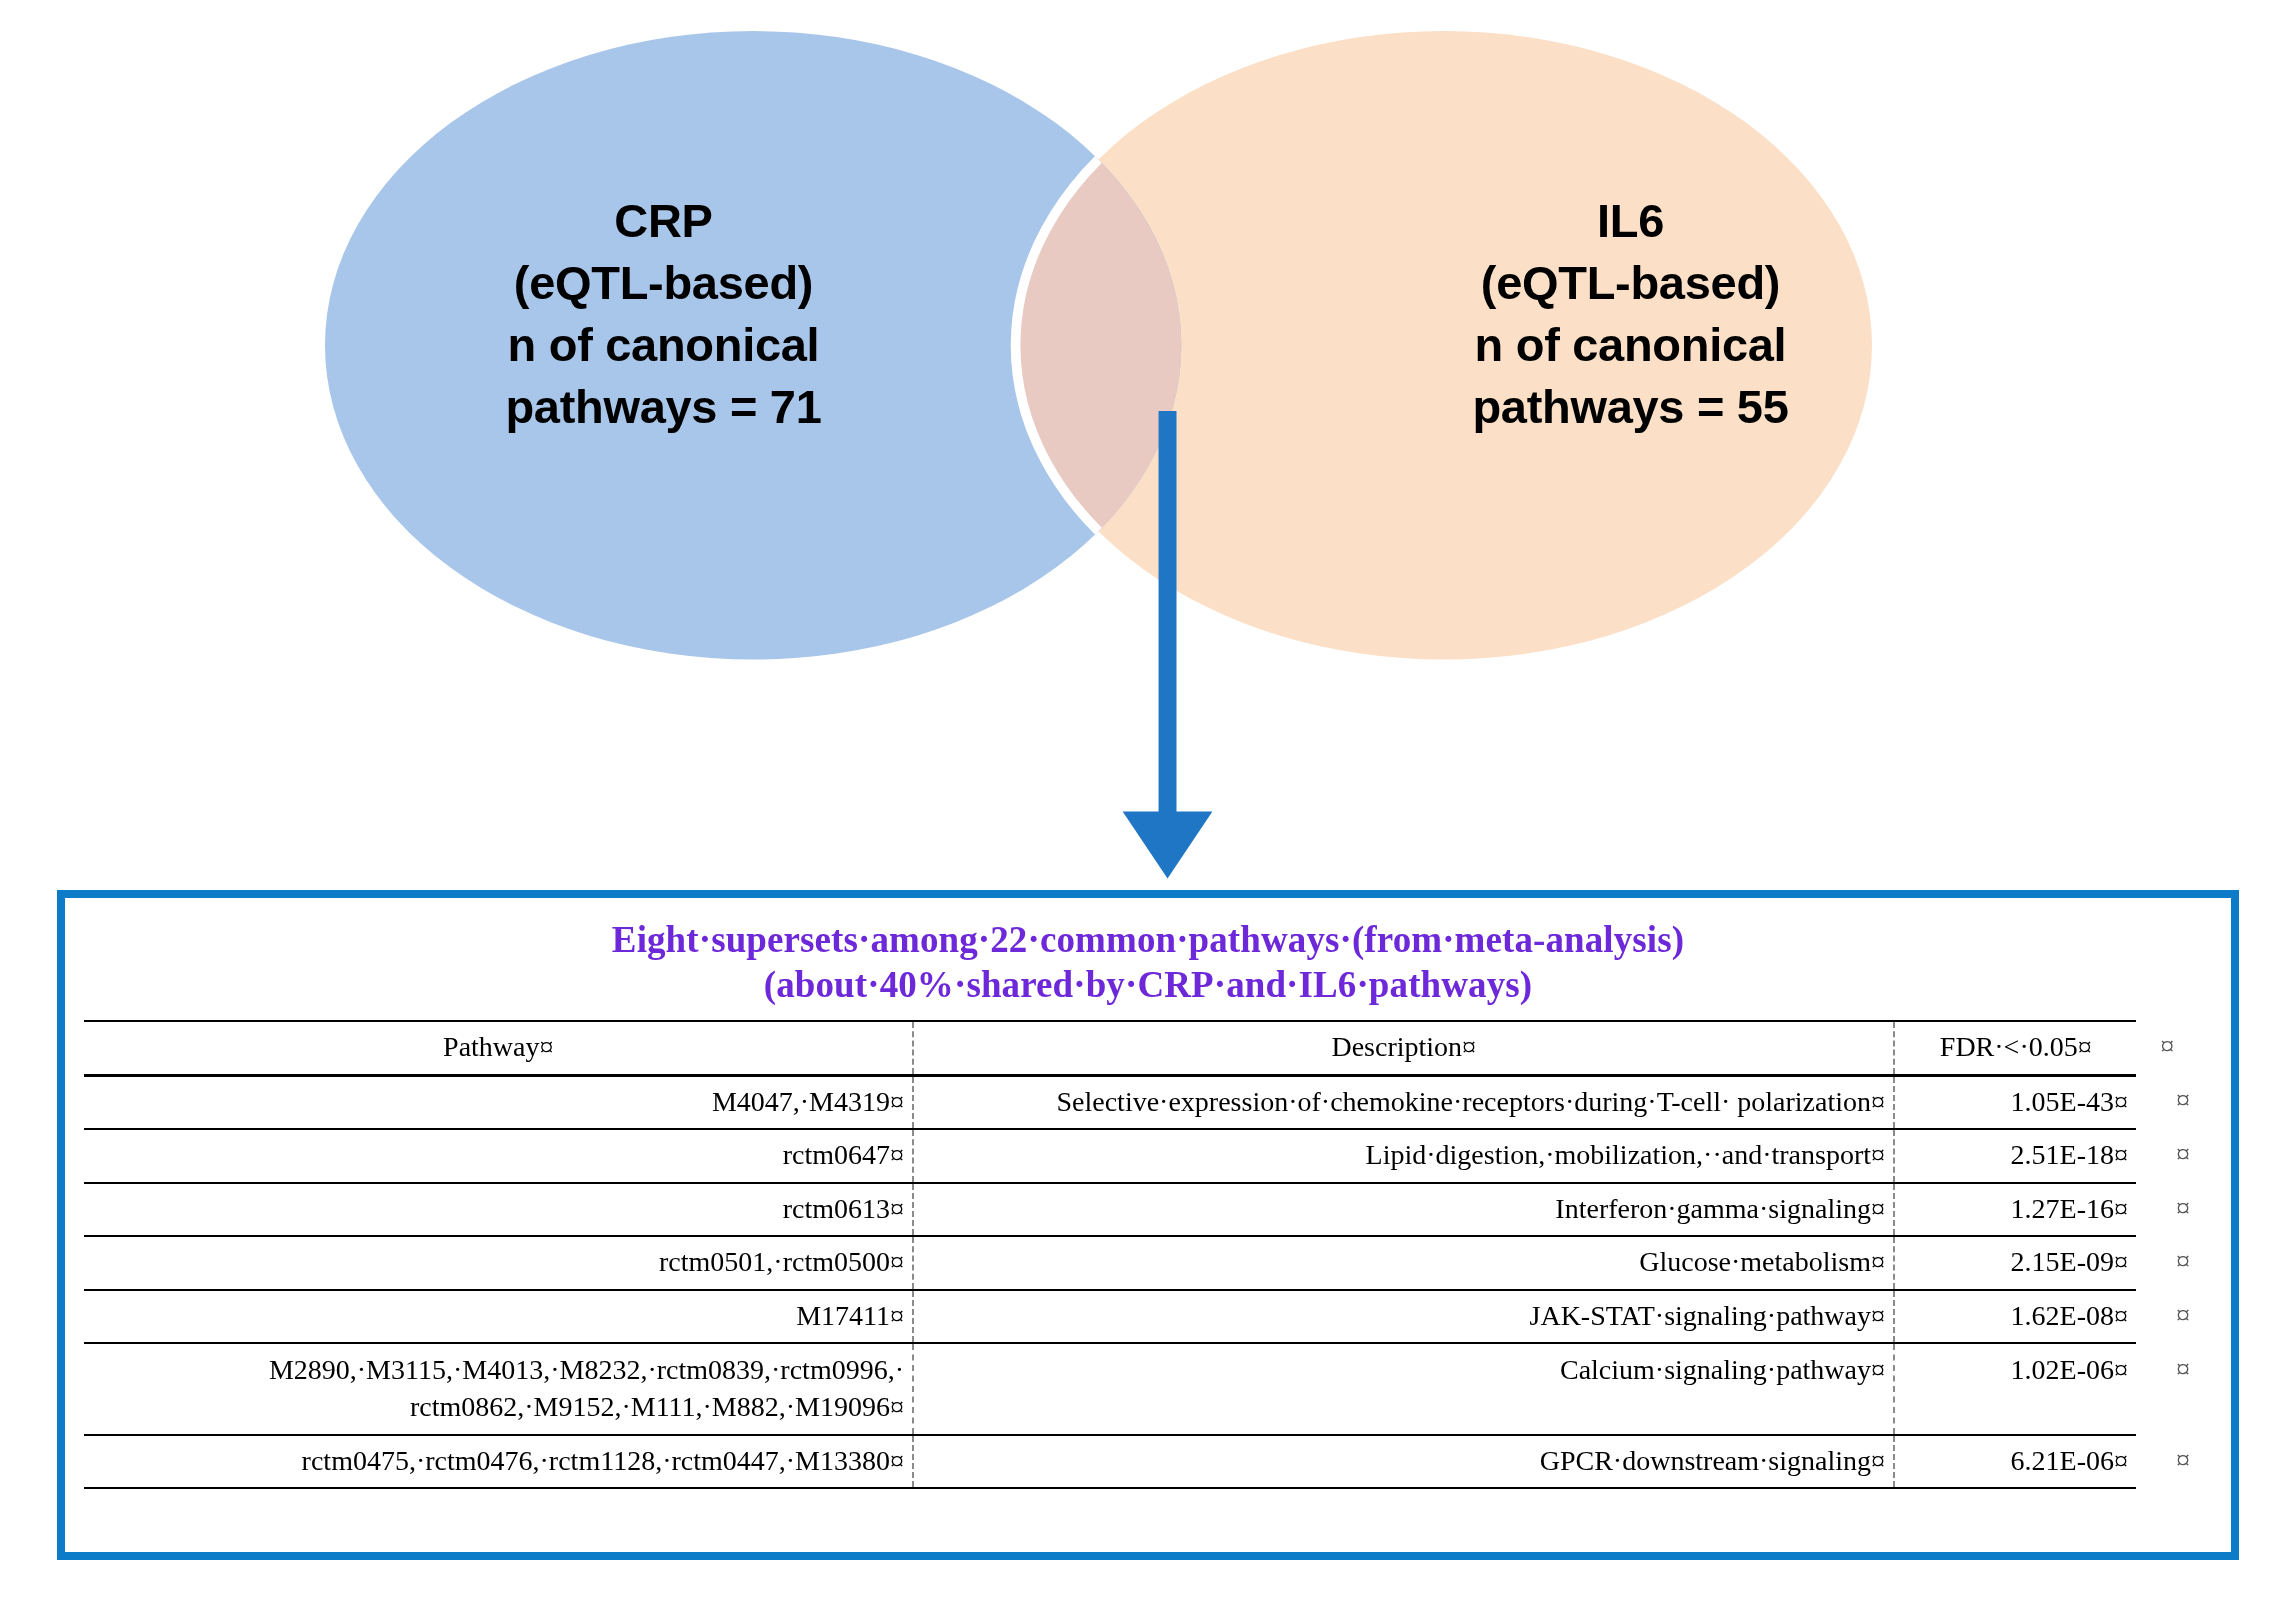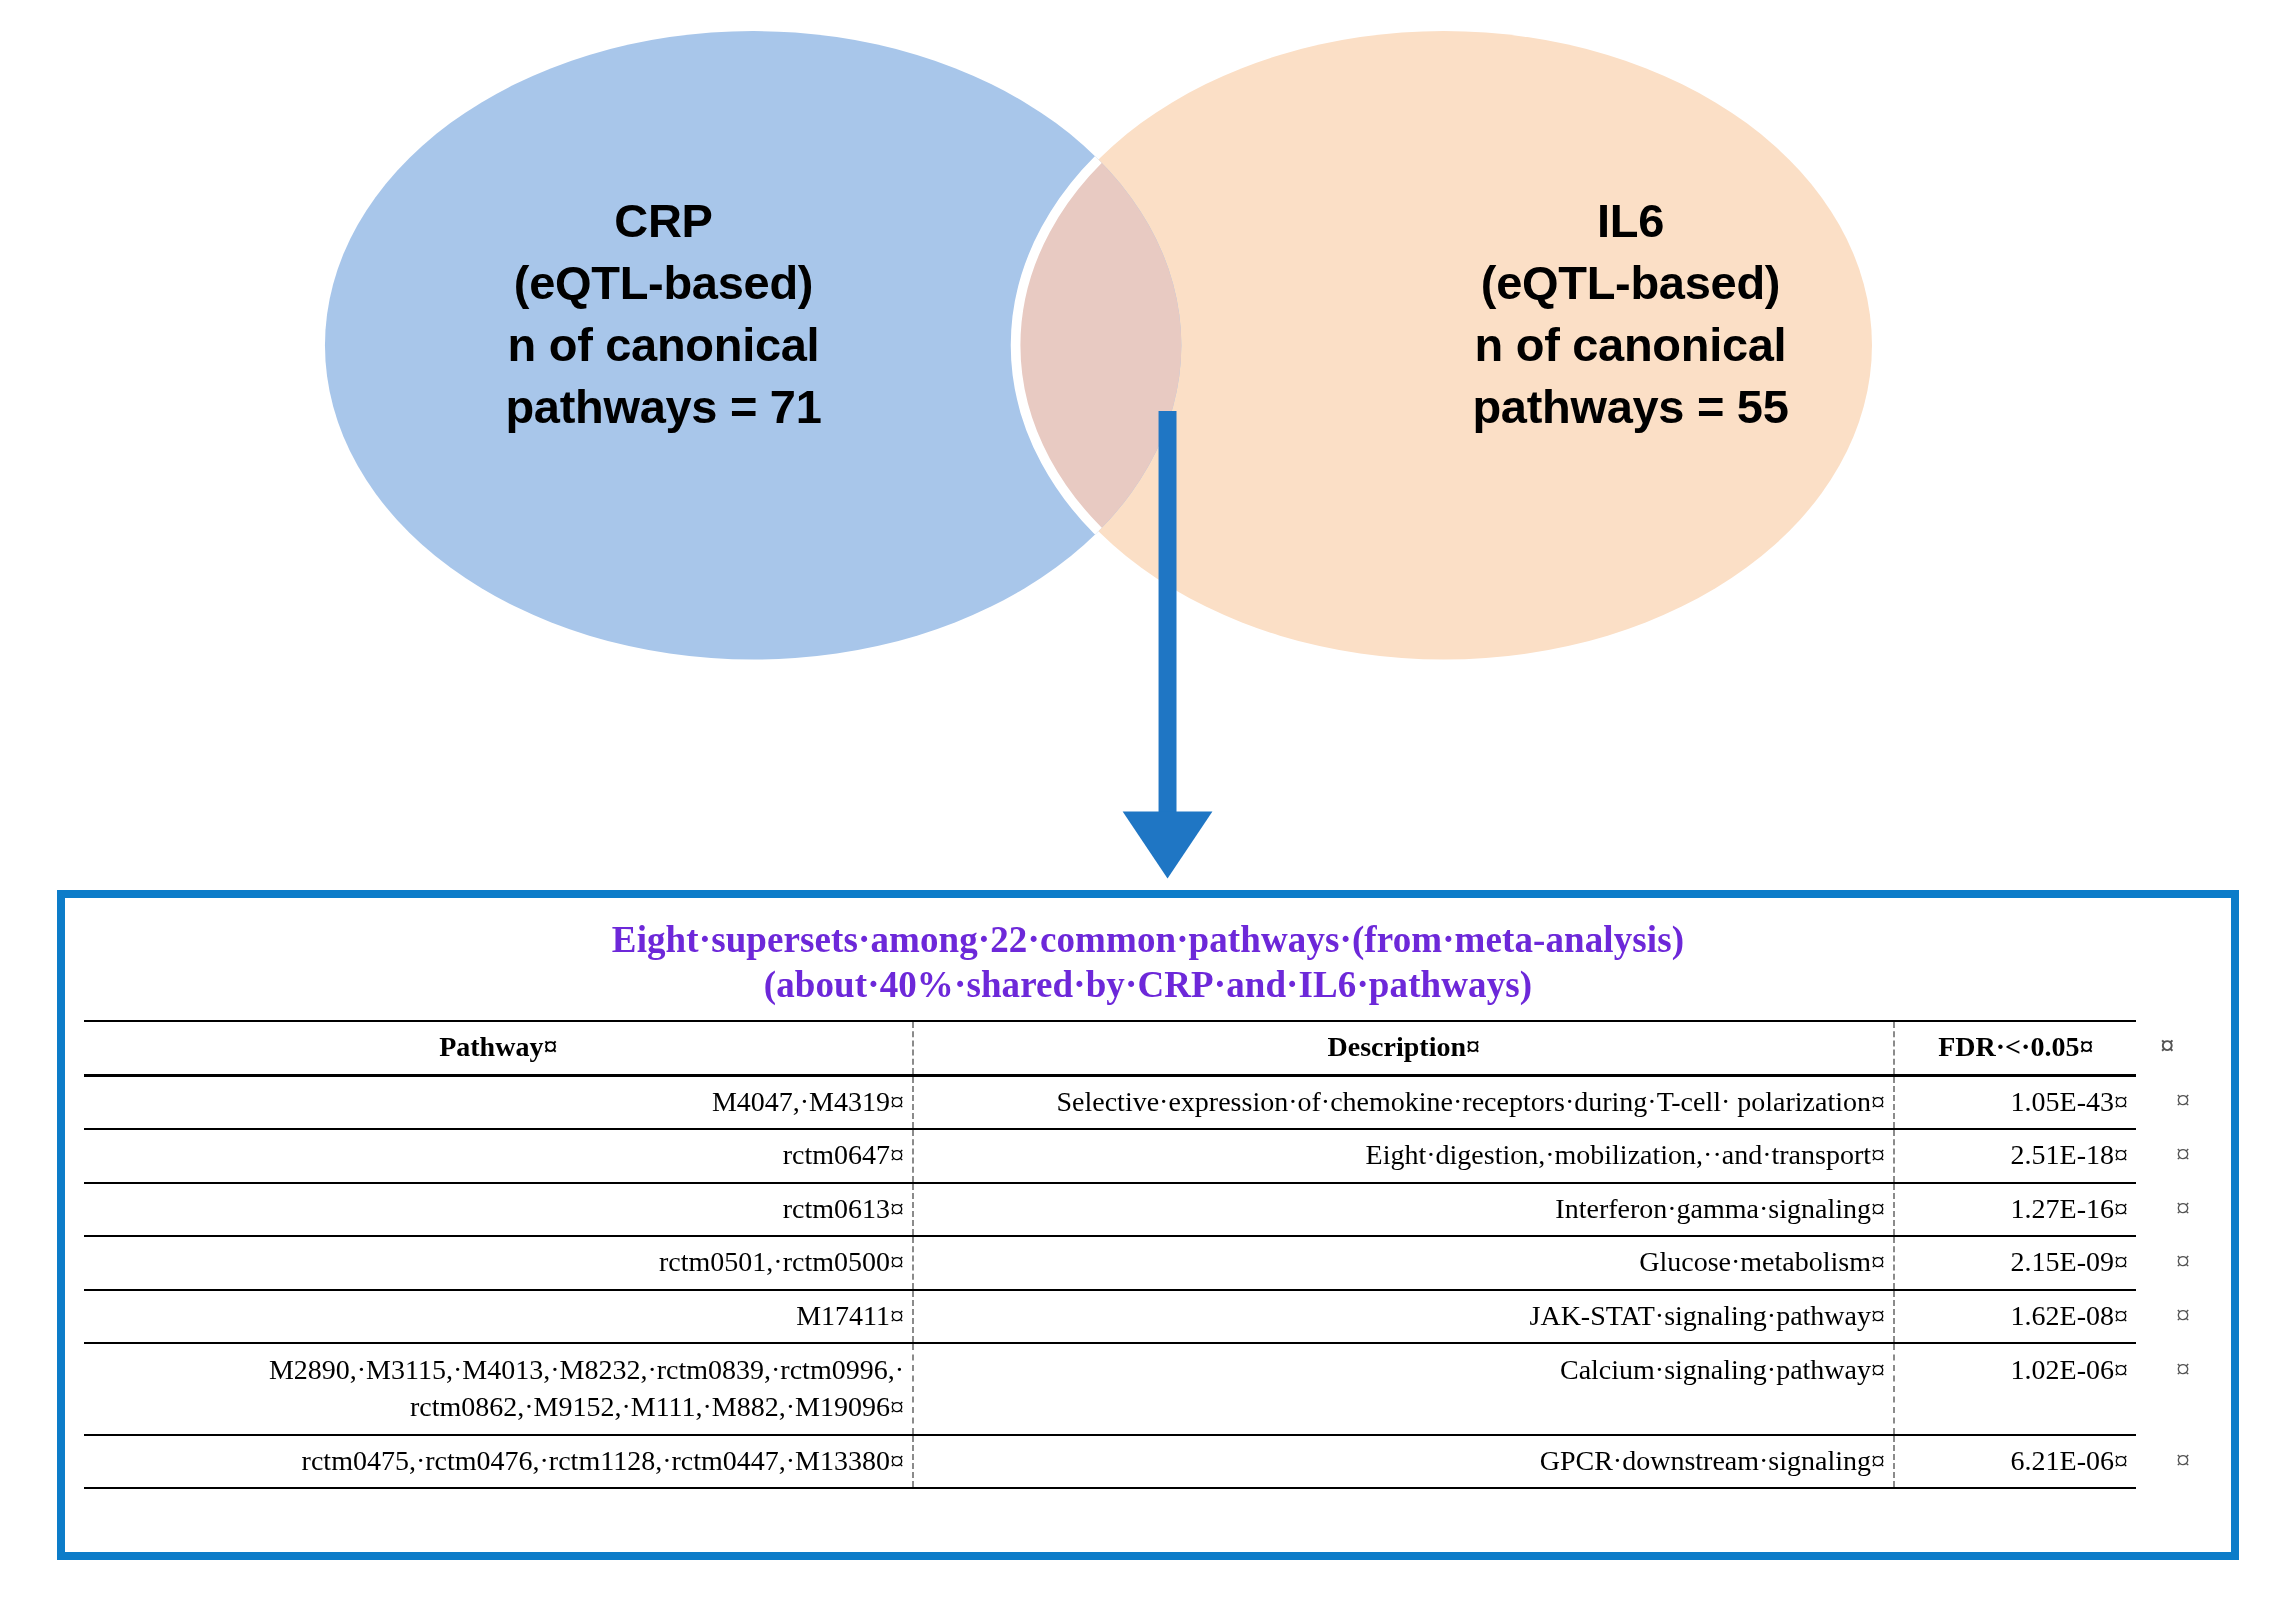--- a/index.html
+++ b/index.html
@@ -93,21 +93,21 @@
 
   table#pathway-table th,
   table#pathway-table td {
     padding: 6.2px 8.3px 7.6px 8.3px;
     vertical-align: top;
     text-align: right;
     line-height: 1.35;
   }
   table#pathway-table thead th {
     text-align: center;
-    font-weight: bold;
+    font-weight: normal;
     border-top: 2.8px solid #000;
     border-bottom: 3.5px solid #000;
   }
   table#pathway-table thead th.th-mark { border-top: none; border-bottom: none; }
   table#pathway-table tbody td {
     border-bottom: 2.8px solid #000;
   }
   table#pathway-table tbody td.td-mark { border-bottom: none; }
   table#pathway-table .sep-right { border-right: 2.1px dashed #8b8b8b; }
   .mark-cell { text-align: left; color: #555; }
@@ -174,21 +174,21 @@
       </thead>
       <tbody data-name="table-body">
         <tr data-name="table-row">
           <td class="sep-right" data-name="cell-pathway">M4047,·M4319¤</td>
           <td class="sep-right" data-name="cell-description">Selective·expression·of·chemokine·receptors·during·T-cell· polarization¤</td>
           <td data-name="cell-fdr">1.05E-43¤</td>
           <td class="td-mark mark-cell" data-name="cell-mark">¤</td>
         </tr>
         <tr data-name="table-row">
           <td class="sep-right" data-name="cell-pathway">rctm0647¤</td>
-          <td class="sep-right" data-name="cell-description">Eight·digestion,·mobilization,··and·transport¤</td>
+          <td class="sep-right" data-name="cell-description">Lipid·digestion,·mobilization,··and·transport¤</td>
           <td data-name="cell-fdr">2.51E-18¤</td>
           <td class="td-mark mark-cell" data-name="cell-mark">¤</td>
         </tr>
         <tr data-name="table-row">
           <td class="sep-right" data-name="cell-pathway">rctm0613¤</td>
           <td class="sep-right" data-name="cell-description">Interferon·gamma·signaling¤</td>
           <td data-name="cell-fdr">1.27E-16¤</td>
           <td class="td-mark mark-cell" data-name="cell-mark">¤</td>
         </tr>
         <tr data-name="table-row">

